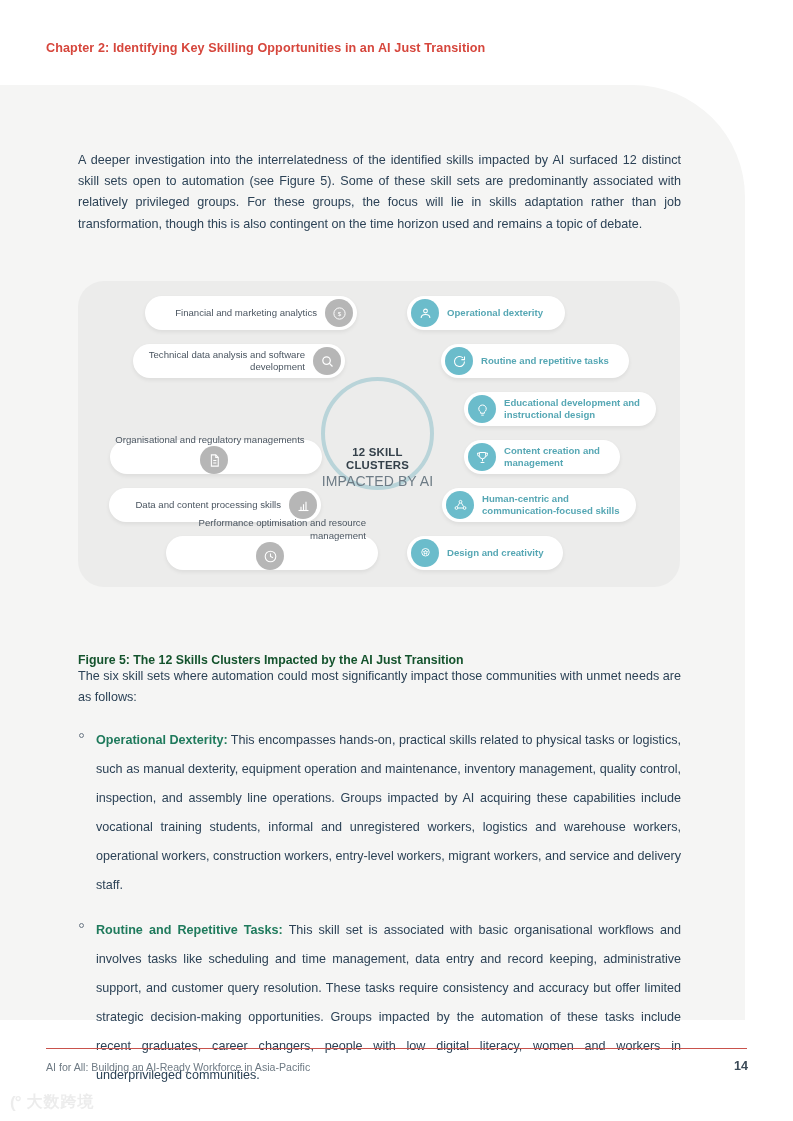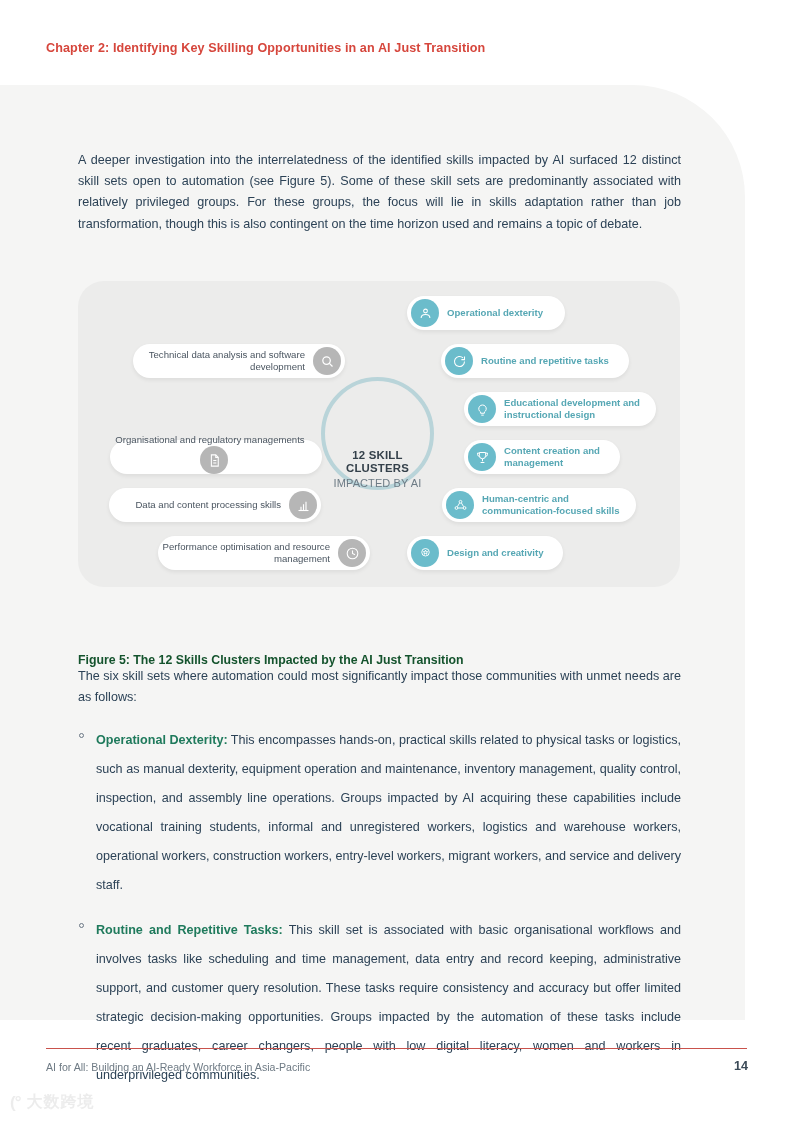--- a/index.html
+++ b/index.html
@@ -43,21 +43,21 @@
     position:absolute;left:243px;top:96px;width:113px;height:113px;
     border-radius:50%;border:4px solid #b9d4d9;background:transparent;
     box-sizing:border-box;
   }
   .ring-text{
     position:absolute;left:243px;top:96px;width:113px;height:113px;
     display:flex;flex-direction:column;align-items:center;justify-content:flex-end;
     text-align:center;line-height:1.14;
   }
   .ring-top{font-size:11.4px;font-weight:bold;color:#34404a;letter-spacing:.2px;}
-  .ring-sub{font-size:11px;font-weight:normal;color:#6d7b85;margin-top:2px;letter-spacing:.1px;}
+  .ring-sub{font-size:14px;font-weight:normal;color:#6d7b85;margin-top:2px;letter-spacing:.1px;}
 
   .pill{
     position:absolute;height:34px;border-radius:17px;background:#ffffff;
     box-shadow:0 2px 4px rgba(0,0,0,.07);
     display:flex;align-items:center;box-sizing:border-box;
   }
   .pill .lbl{
     font-size:9.6px;line-height:12.4px;
   }
   .pill.left{justify-content:flex-end;padding-right:4px;}
@@ -129,20 +129,29 @@
 
   <div class="diagram">
 
     <div class="ring"></div>
     <div class="ring-text">
       <span class="ring-top">12 SKILL</span>
       <span class="ring-top">CLUSTERS</span>
       <span class="ring-sub">IMPACTED BY AI</span>
     </div>
 
+    <div class="pill left" style="left:67px;top:15px;width:212px;">
+      <span class="lbl">Financial and marketing analytics</span>
+      <span class="ic gray">
+        <svg width="15" height="15" viewBox="0 0 24 24" fill="none" stroke="#ffffff" stroke-width="1.6">
+          <circle cx="12" cy="12" r="9"></circle>
+            <text x="12" y="16" font-size="10" fill="#ffffff" stroke="none" text-anchor="middle" font-family="Liberation Sans">$</text>
+        </svg>
+      </span>
+    </div>
 
     <div class="pill left" style="left:55px;top:63px;width:212px;">
       <span class="lbl">Technical data analysis and software development</span>
       <span class="ic gray">
         <svg width="15" height="15" viewBox="0 0 24 24" fill="none" stroke="#ffffff" stroke-width="2">
           <circle cx="10.5" cy="10.5" r="6"></circle>
             <line x1="15" y1="15" x2="20" y2="20"></line>
         </svg>
       </span>
     </div>
@@ -165,21 +174,21 @@
       <span class="ic gray">
         <svg width="15" height="15" viewBox="0 0 24 24" fill="none" stroke="#ffffff" stroke-width="1.8">
           <line x1="4" y1="20" x2="20" y2="20"></line>
             <line x1="8" y1="20" x2="8" y2="14"></line>
             <line x1="12" y1="20" x2="12" y2="10"></line>
             <line x1="16" y1="20" x2="16" y2="6"></line>
         </svg>
       </span>
     </div>
 
-    <div class="pill left" style="left:80px;top:255px;width:212px;">
+    <div class="pill left" style="left:88px;top:255px;width:212px;flex-direction:column;">
       <span class="lbl">Performance optimisation and resource management</span>
       <span class="ic gray">
         <svg width="15" height="15" viewBox="0 0 24 24" fill="none" stroke="#ffffff" stroke-width="1.7">
           <circle cx="12" cy="12" r="8.5"></circle>
             <polyline points="12,7 12,12 16,14"></polyline>
         </svg>
       </span>
     </div>
 
     <div class="pill right" style="left:329px;top:15px;width:158px;">

